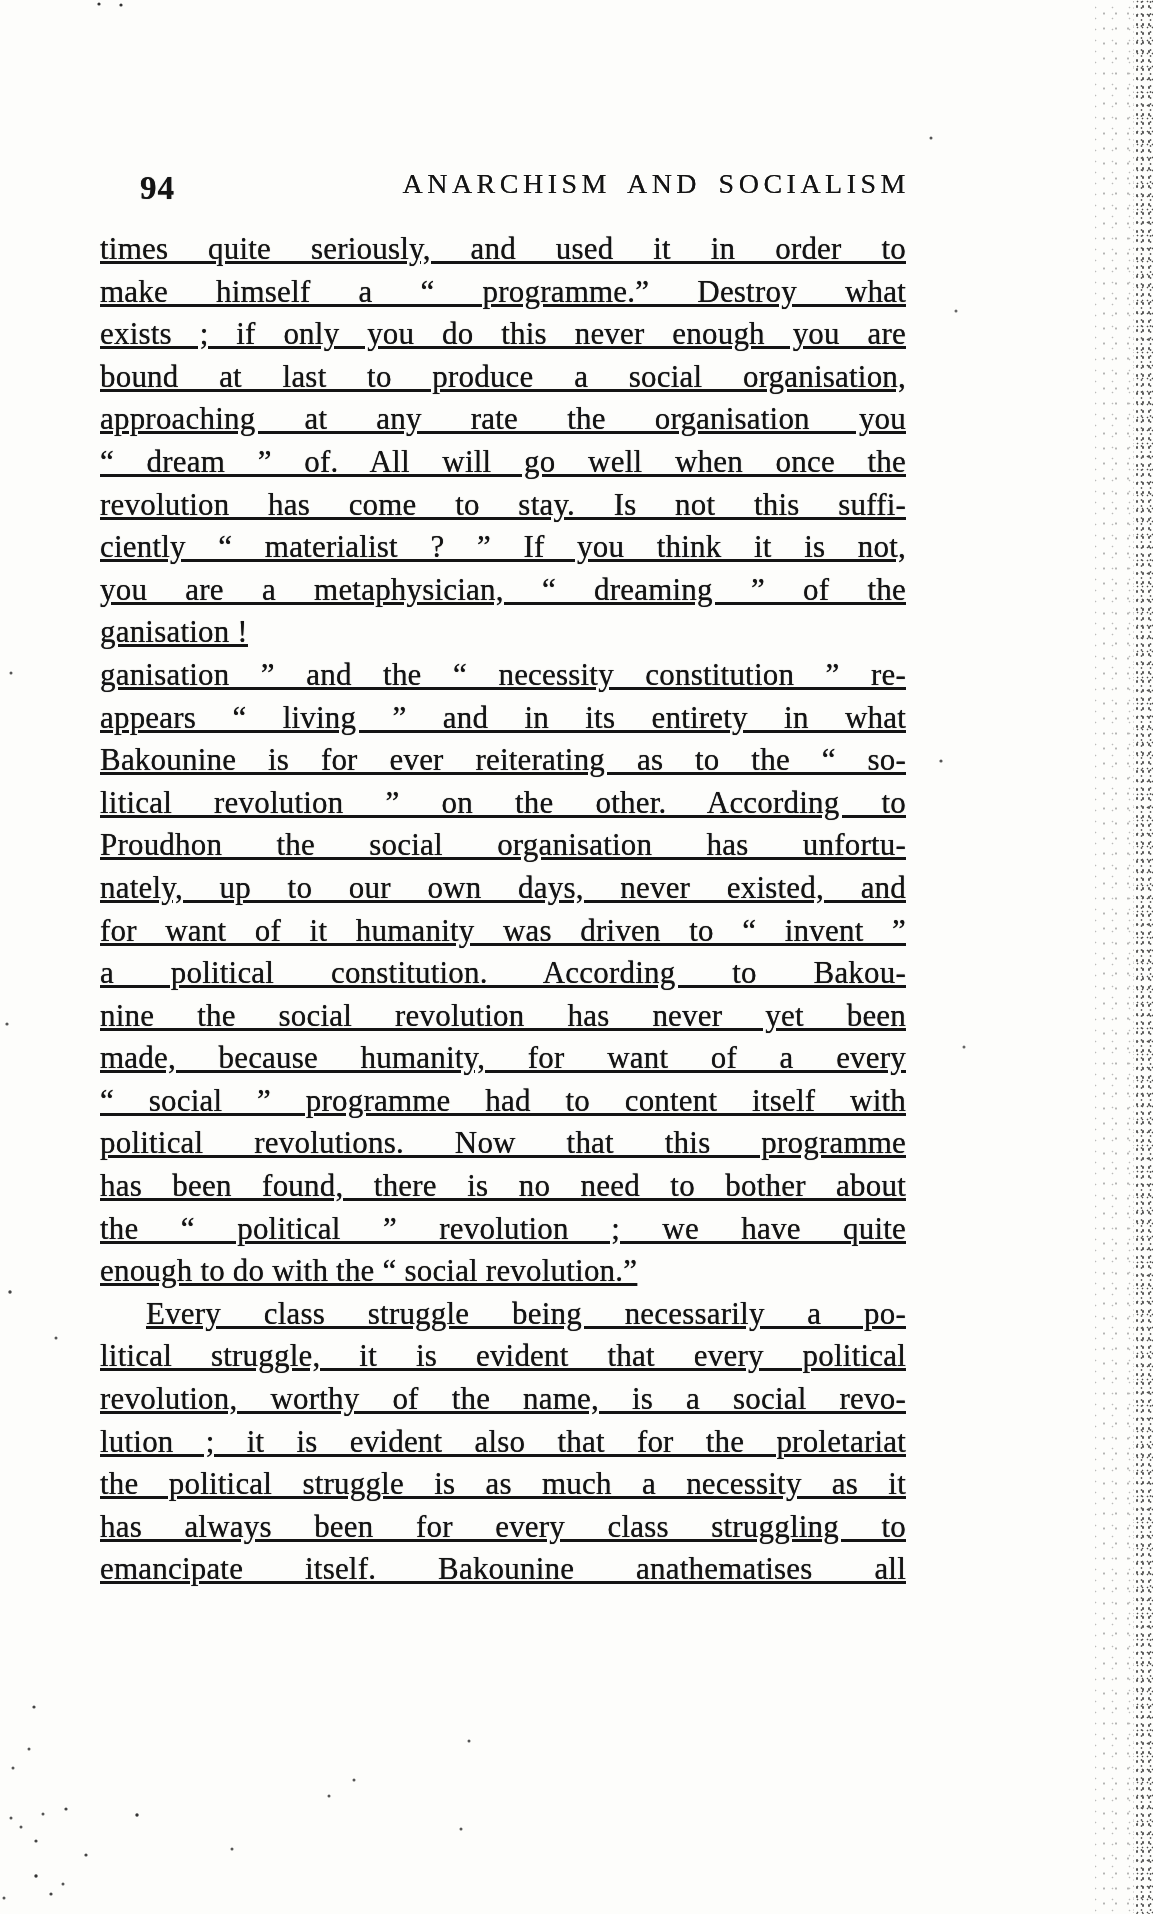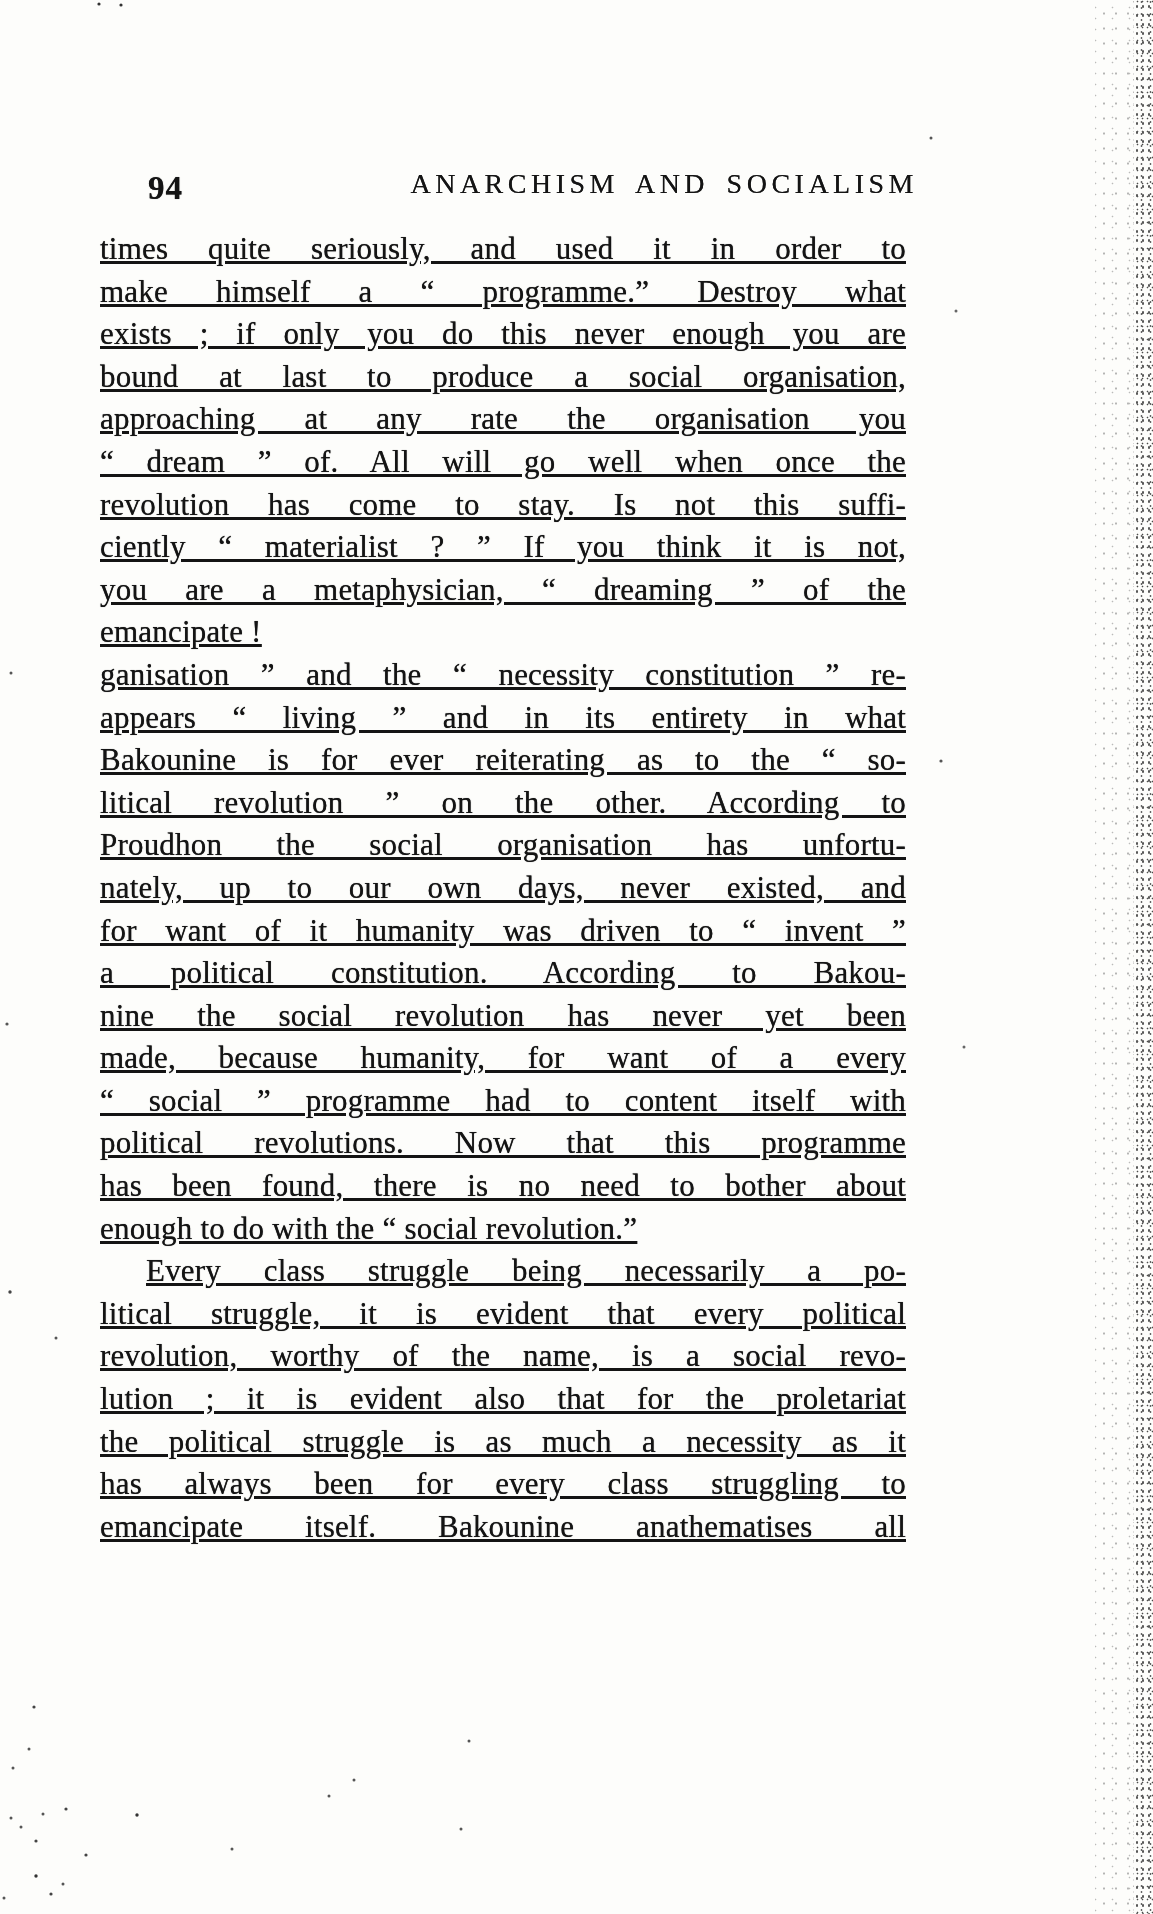--- a/index.html
+++ b/index.html
@@ -10,21 +10,21 @@
     color: #141414;
     overflow: hidden;
   }
   .page {
     position: relative;
     width: 1153px; height: 1914px;
   }
   
   .running-head {
     position: absolute;
-    top: 168px; left: 112px; width: 806px;
+    top: 168px; left: 104px; width: 806px;
     height: 40px;
   }
   .page-num {
     position: absolute; left: 36px; top: 2px;
     font-size: 33px; font-weight: bold;
     letter-spacing: 1px;
     text-shadow: 0 0 0.7px rgba(0,0,0,.8);
   }
   .head-title {
     display: block; text-align: right;
@@ -124,36 +124,37 @@
       <div class="para">
         <div class="line">times quite seriously, and used it in order to</div>
         <div class="line">make himself a “ programme.” Destroy what</div>
         <div class="line">exists ; if only you do this never enough you are</div>
         <div class="line">bound at last to produce a social organisation,</div>
         <div class="line">approaching at any rate the organisation you</div>
         <div class="line">“ dream ” of. All will go well when once the</div>
         <div class="line">revolution has come to stay. Is not this suffi-</div>
         <div class="line">ciently “ materialist ? ” If you think it is not,</div>
         <div class="line">you are a metaphysician, “ dreaming ” of the</div>
-        <div class="line no-just">emancipate !</div>
+        <div class="line no-just">ganisation !</div>
       </div>
       <div class="para">
         <div class="line">ganisation ” and the “ necessity constitution ” re-</div>
         <div class="line">appears “ living ” and in its entirety in what</div>
         <div class="line">Bakounine is for ever reiterating as to the “ so-</div>
         <div class="line">litical revolution ” on the other. According to</div>
         <div class="line">Proudhon the social organisation has unfortu-</div>
         <div class="line">nately, up to our own days, never existed, and</div>
         <div class="line">for want of it humanity was driven to “ invent ”</div>
         <div class="line">a political constitution. According to Bakou-</div>
         <div class="line">nine the social revolution has never yet been</div>
         <div class="line">made, because humanity, for want of a every</div>
         <div class="line">“ social ” programme had to content itself with</div>
         <div class="line">political revolutions. Now that this programme</div>
         <div class="line">has been found, there is no need to bother about</div>
+        <div class="line">the “ political ” revolution ; we have quite</div>
         <div class="line no-just">enough to do with the “ social revolution.”</div>
       </div>
       <div class="para">
         <div class="line indent">Every class struggle being necessarily a po-</div>
         <div class="line">litical struggle, it is evident that every political</div>
         <div class="line">revolution, worthy of the name, is a social revo-</div>
         <div class="line">lution ; it is evident also that for the proletariat</div>
         <div class="line">the political struggle is as much a necessity as it</div>
         <div class="line">has always been for every class struggling to</div>
         <div class="line">emancipate itself. Bakounine anathematises all</div>

